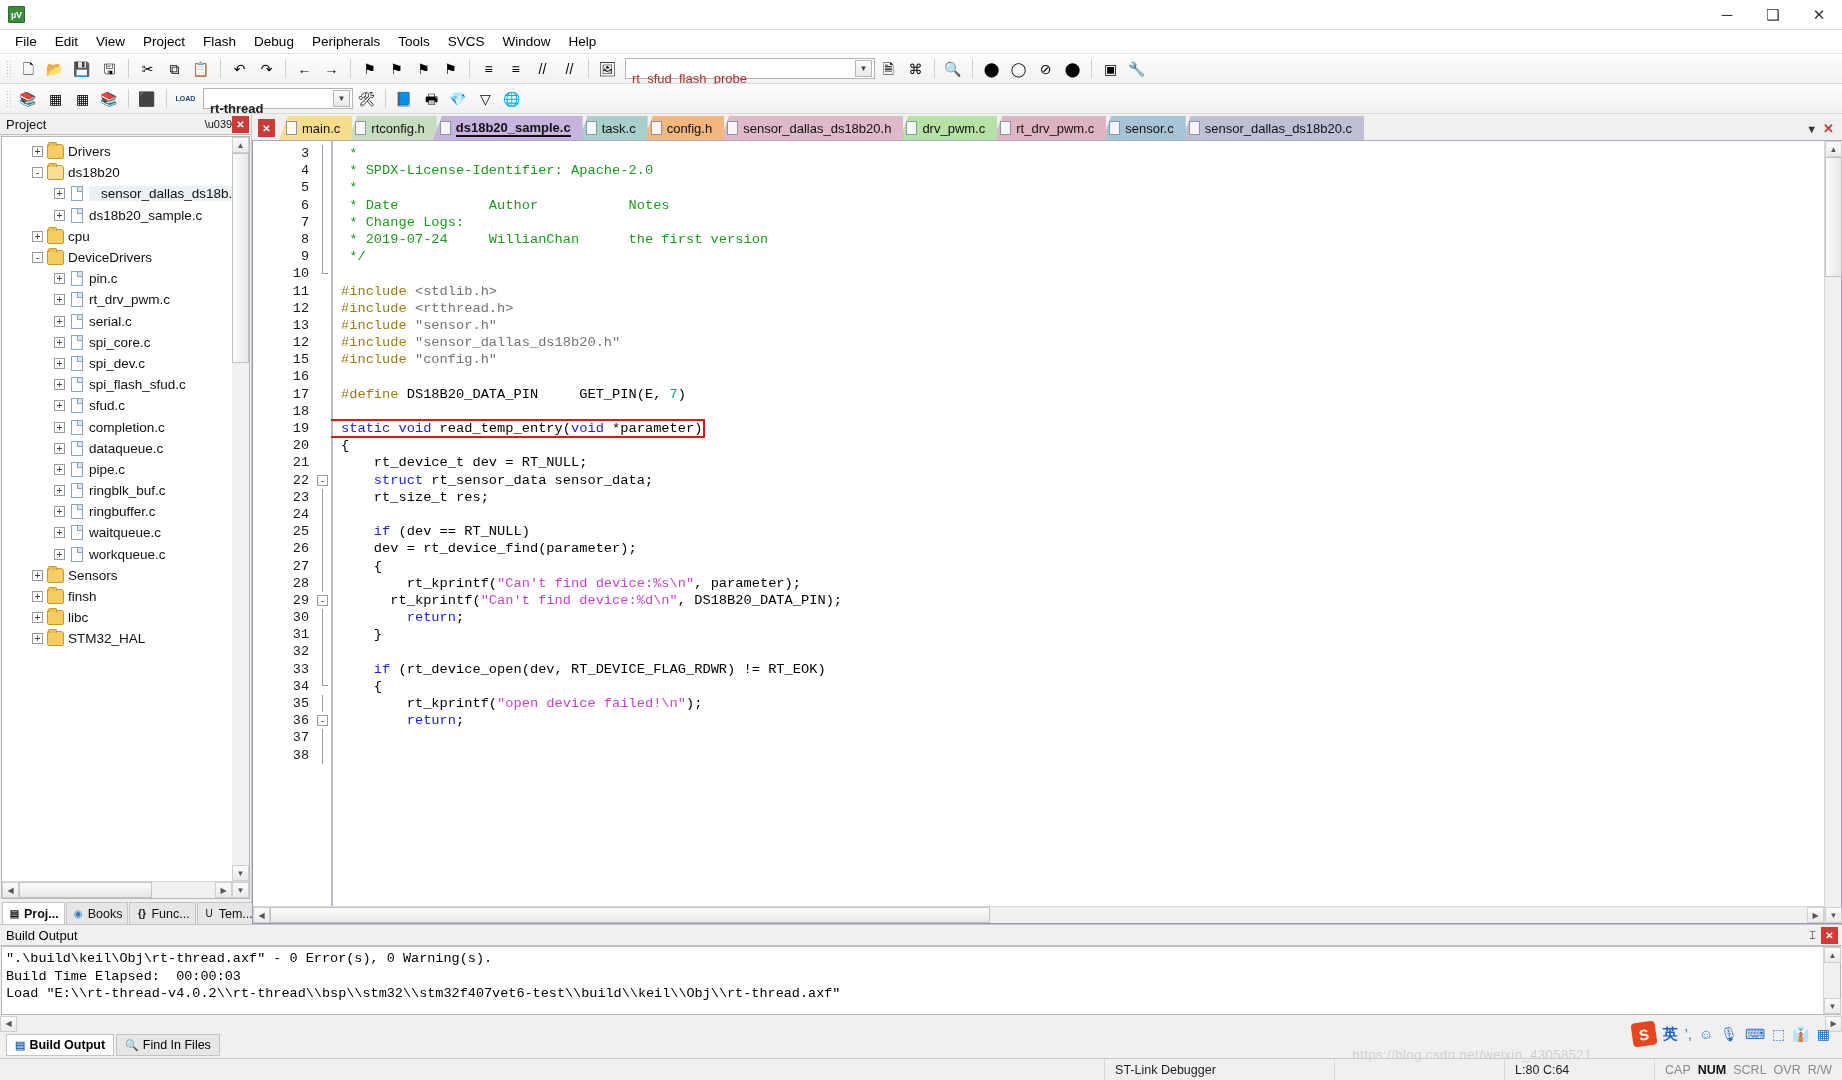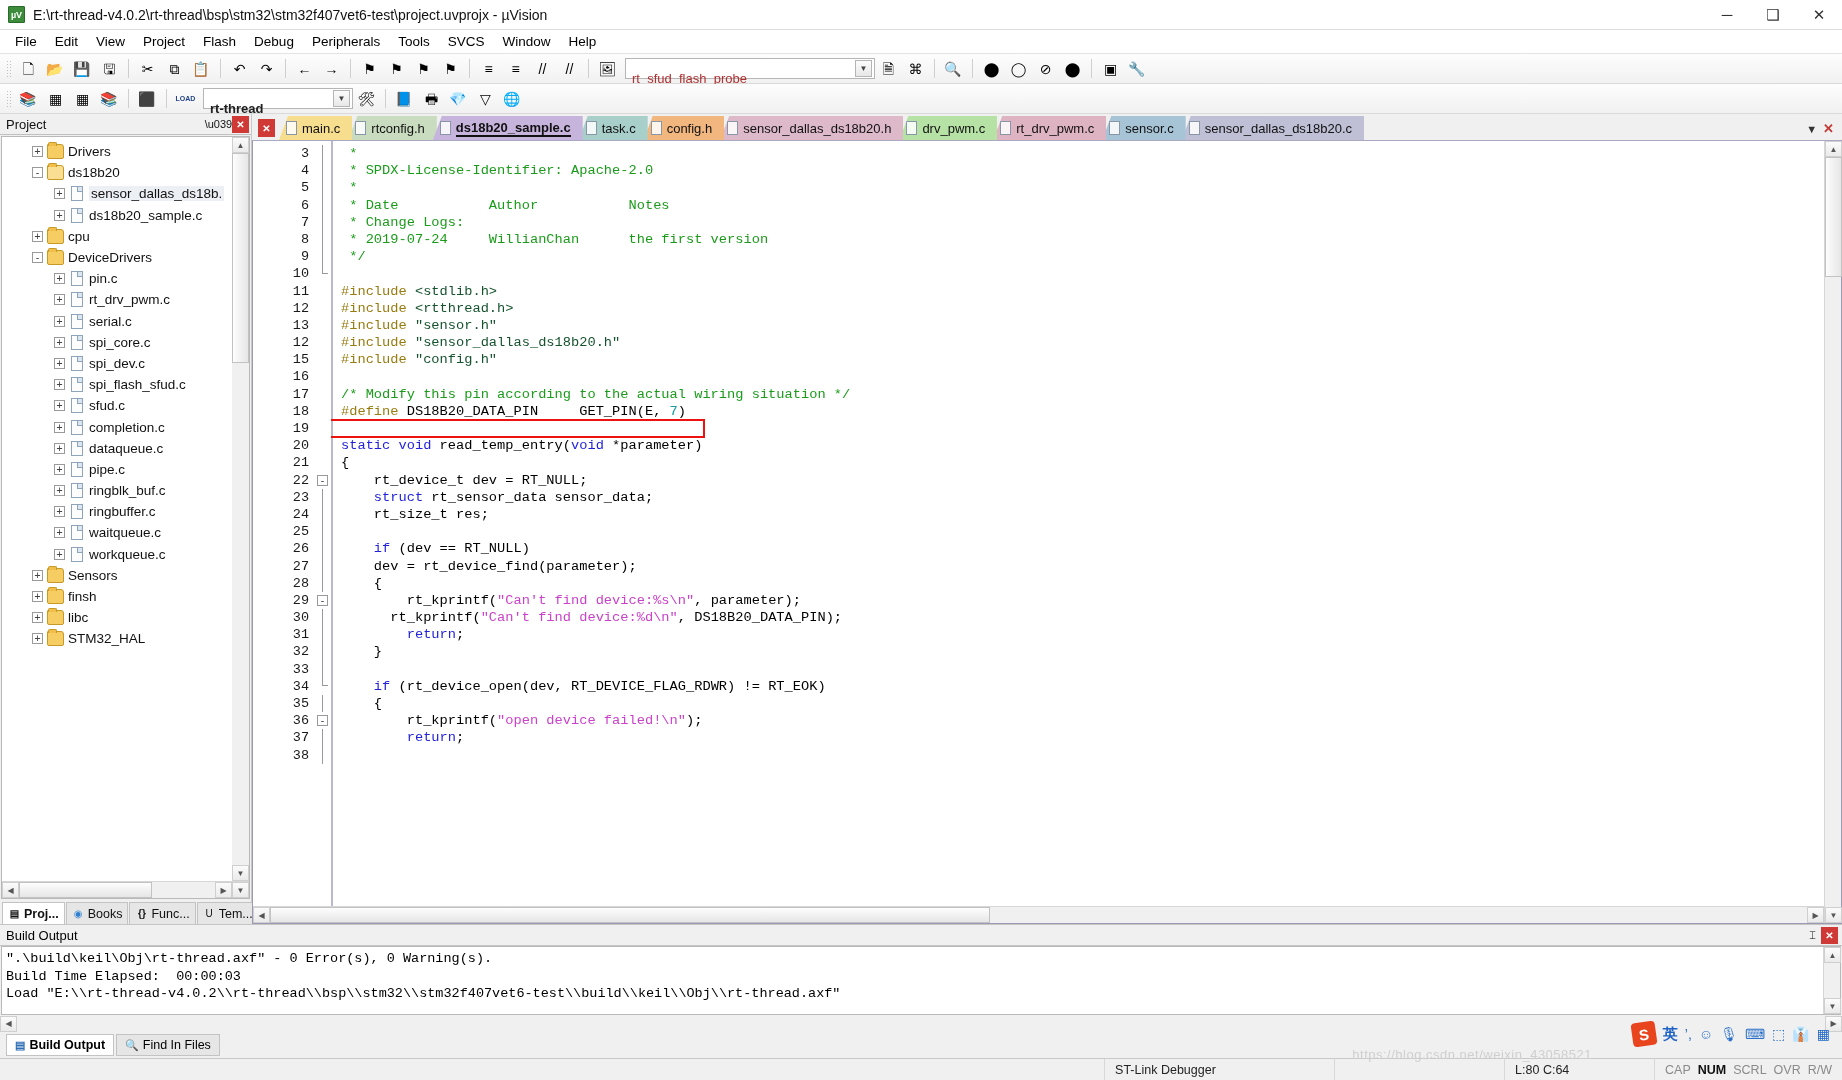--- a/index.html
+++ b/index.html
@@ -110,21 +110,21 @@
   .ticon.file {
     width:12px; height:15px; background:#fdfdfd; border:1px solid #8ea4bb;
     margin-left:6px; margin-right:6px;
   }
   .ticon.file:after {
     content:''; position:absolute; right:0; top:0; width:4px; height:4px;
     background:#dce6f1; border-left:1px solid #8ea4bb; border-bottom:1px solid #8ea4bb;
   }
   .ticon.devdrv { background:#f6cd62; border:1px solid #c79a28; }
   .tlabel { font-size:13.5px; color:#111; }
-  .trow.sel .tlabel { background:#eceff3; padding:0 2px; }
+  .trow.sel .tlabel { background:#eceff3; padding:0 12px; }
   .tree-hscroll {
     position:absolute; left:0; right:0; bottom:0; height:17px;
     background:#f0f0f0; border-top:1px solid #d6d6d6; display:flex; align-items:center;
   }
   .sb-arrow { width:17px; height:16px; display:flex; align-items:center; justify-content:center;
     background:linear-gradient(#fbfbfb,#eaeaea); border:1px solid #cfcfcf; font-size:8px; color:#555; }
   .sb-track { flex:1; background:#f0f0f0; height:16px; position:relative; }
   .sb-thumb { position:absolute; left:0; top:0; height:16px; width:133px;
     background:linear-gradient(#fdfdfd,#e6e6e6); border:1px solid #c2c2c2; }
   .tree-vscroll {
@@ -189,21 +189,21 @@
   .fend { position:absolute; left:7px; top:0; width:6px; height:50%; border-left:1px solid #9a9a9a; border-bottom:1px solid #9a9a9a; }
   .codecol { flex:1; position:relative; padding-top:4px; overflow:hidden; min-width:0; }
   .cline {
     height:17.2px; line-height:17.2px; white-space:pre;
     font-family:"Liberation Mono", monospace; font-size:13.7px; color:#000;
     padding-left:10px;
   }
   .gbar { position:absolute; left:0; top:0; bottom:0; width:2px; background:#b8b8d0; }
   .tok-cmt { color:#1a9c1a; }
   .tok-pre { color:#9a7b10; }
-  .tok-inc { color:#14532d; }
+  .tok-inc { color:#737373; }
   .tok-str { color:#cc40cc; }
   .tok-kw  { color:#2222dd; }
   .tok-num { color:#1a9c9c; }
   .hl-box {
     position:absolute; border:2px solid #ee1111; pointer-events:none;
   }
   .ed-vscroll { width:17px; flex:0 0 auto; background:#f0f0f0; display:flex; flex-direction:column; border-left:1px solid #d6d6d6; }
   .ed-hscroll { height:17px; background:#f0f0f0; display:flex; align-items:center; border-top:1px solid #d6d6d6; }
 
   
@@ -251,21 +251,20 @@
     color:#cfcfcf; letter-spacing:.5px; pointer-events:none; z-index:5;
   }
 </style>
 </head>
 <body>
 
 <div id="app">
 
   <div class="titlebar">
     <div class="app-icon">µV</div>
-    <div class="title-text">E:\rt-thread-v4.0.2\rt-thread\bsp\stm32\stm32f407vet6-test\project.uvprojx - µVision</div>
     <div class="win-btns">
       <div class="win-btn">─</div>
       <div class="win-btn">❑</div>
       <div class="win-btn close">✕</div>
     </div>
   </div>
 
   <div class="menubar" id="menubar">
       <div class="mi">File</div>
       <div class="mi">Edit</div>
@@ -703,21 +702,20 @@
                 <div class="cline"><span class="tok-cmt"> * Change Logs:</span></div>
                 <div class="cline"><span class="tok-cmt"> * 2019-07-24     WillianChan      the first version</span></div>
                 <div class="cline"><span class="tok-cmt"> */</span></div>
                 <div class="cline"><span></span></div>
                 <div class="cline"><span class="tok-pre">#include </span><span class="tok-inc">&lt;stdlib.h&gt;</span></div>
                 <div class="cline"><span class="tok-pre">#include </span><span class="tok-inc">&lt;rtthread.h&gt;</span></div>
                 <div class="cline"><span class="tok-pre">#include </span><span class="tok-inc">"sensor.h"</span></div>
                 <div class="cline"><span class="tok-pre">#include </span><span class="tok-inc">"sensor_dallas_ds18b20.h"</span></div>
                 <div class="cline"><span class="tok-pre">#include </span><span class="tok-inc">"config.h"</span></div>
                 <div class="cline"><span></span></div>
-                <div class="cline"><span class="tok-cmt">/* Modify this pin according to the actual wiring situation */</span></div>
                 <div class="cline"><span class="tok-pre">#define</span><span> DS18B20_DATA_PIN     GET_PIN(E, </span><span class="tok-num">7</span><span>)</span></div>
                 <div class="hl-box" style="top: 278.2px; left: -16px; width: 390px; height: 19px; border-color: rgb(238, 17, 17);"></div>
                 <div class="cline"><span></span></div>
                 <div class="cline"><span class="tok-kw">static void</span><span> read_temp_entry(</span><span class="tok-kw">void</span><span> *parameter)</span></div>
                 <div class="cline"><span>{</span></div>
                 <div class="cline"><span>    rt_device_t dev = RT_NULL;</span></div>
                 <div class="cline"><span>    </span><span class="tok-kw">struct</span><span> rt_sensor_data sensor_data;</span></div>
                 <div class="cline"><span>    rt_size_t res;</span></div>
                 <div class="cline"><span></span></div>
                 <div class="cline"><span>    </span><span class="tok-kw">if</span><span> (dev == RT_NULL)</span></div>

